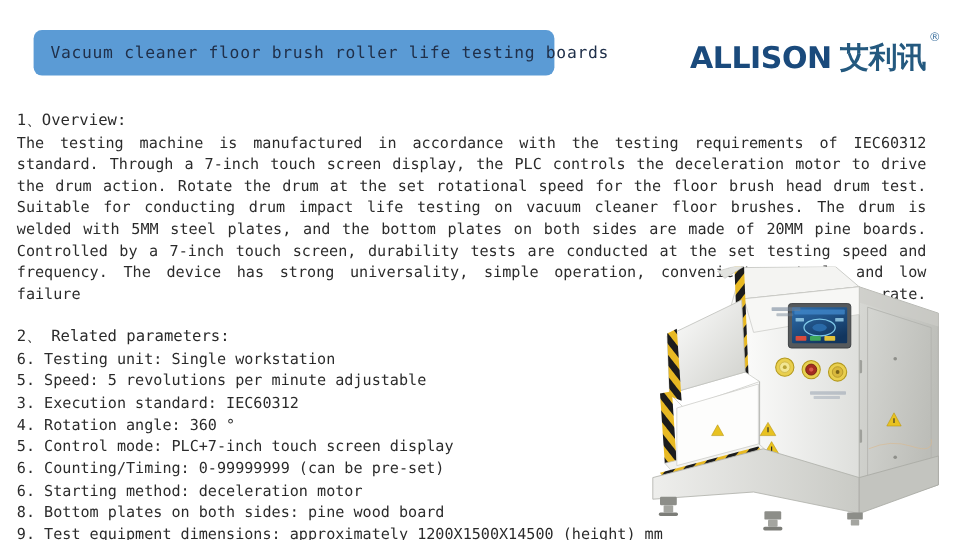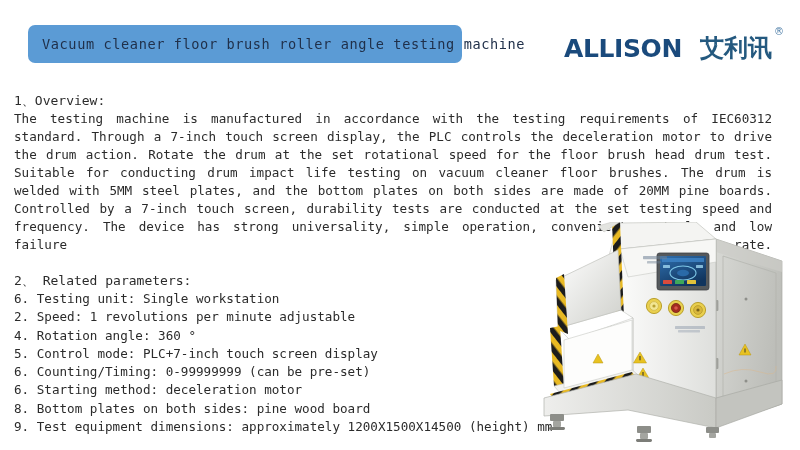--- a/index.html
+++ b/index.html
@@ -57,21 +57,21 @@
     font-weight: bold;
     font-size: 25px;
     color: #1a4a7c;
     letter-spacing: -0.4px;
   }
   #brand-logo .cjk {
     font-family: "DejaVu Sans", "Liberation Sans", sans-serif;
     font-weight: bold;
     font-size: 24px;
     color: #24597f;
-    margin-left: 18px;
+    margin-left: 7px;
   }
   #brand-logo .rmark {
     font-family: "DejaVu Sans", "Liberation Sans", sans-serif;
     font-size: 10px;
     color: #4a7ba6;
     margin-left: 2px;
     margin-top: -9px;
   }
 
   
@@ -119,42 +119,43 @@
     height: 228px;
   }
   #machine-photo svg { display: block; }
 </style>
 </head>
 <body>
 
 <div id="header">
 
   <div id="title-banner">
-    <span class="title-text">Vacuum cleaner floor brush roller angle testing machine</span>
+    <span class="title-text">Vacuum cleaner floor brush roller life testing boards</span>
   </div>
 
   <div id="brand-logo">
     <span class="latin">ALLISON</span>
     <span class="cjk">艾利讯</span>
     <span class="rmark">®</span>
   </div>
 
 </div>
 
 <div id="content">
 
   <div class="heading-line">1、Overview:</div>
 
   <p id="overview-paragraph">The testing machine is manufactured in accordance with the testing requirements of IEC60312 standard. Through a 7-inch touch screen display, the PLC controls the deceleration motor to drive the drum action. Rotate the drum at the set rotational speed for the floor brush head drum test. Suitable for conducting drum impact life testing on vacuum cleaner floor brushes. The drum is welded with 5MM steel plates, and the bottom plates on both sides are made of 20MM pine boards. Controlled by a 7-inch touch screen, durability tests are conducted at the set testing speed and frequency. The device has strong universality, simple operation, convenient control, and low failure rate.</p>
 
   <div class="heading-line">2、 Related parameters:</div>
 
   <ul id="spec-list">
     <li>6. Testing unit: Single workstation</li>
-    <li>2. Speed: 1 revolutions per minute adjustable</li>
+    <li>5. Speed: 5 revolutions per minute adjustable</li>
+    <li>3. Execution standard: IEC60312</li>
     <li>4. Rotation angle: 360 °</li>
     <li>5. Control mode: PLC+7-inch touch screen display</li>
     <li>6. Counting/Timing: 0-99999999 (can be pre-set)</li>
     <li>6. Starting method: deceleration motor</li>
     <li>8. Bottom plates on both sides: pine wood board</li>
     <li>9. Test equipment dimensions: approximately 1200X1500X14500 (height) mm</li>
 
   </ul>
 
 </div>

